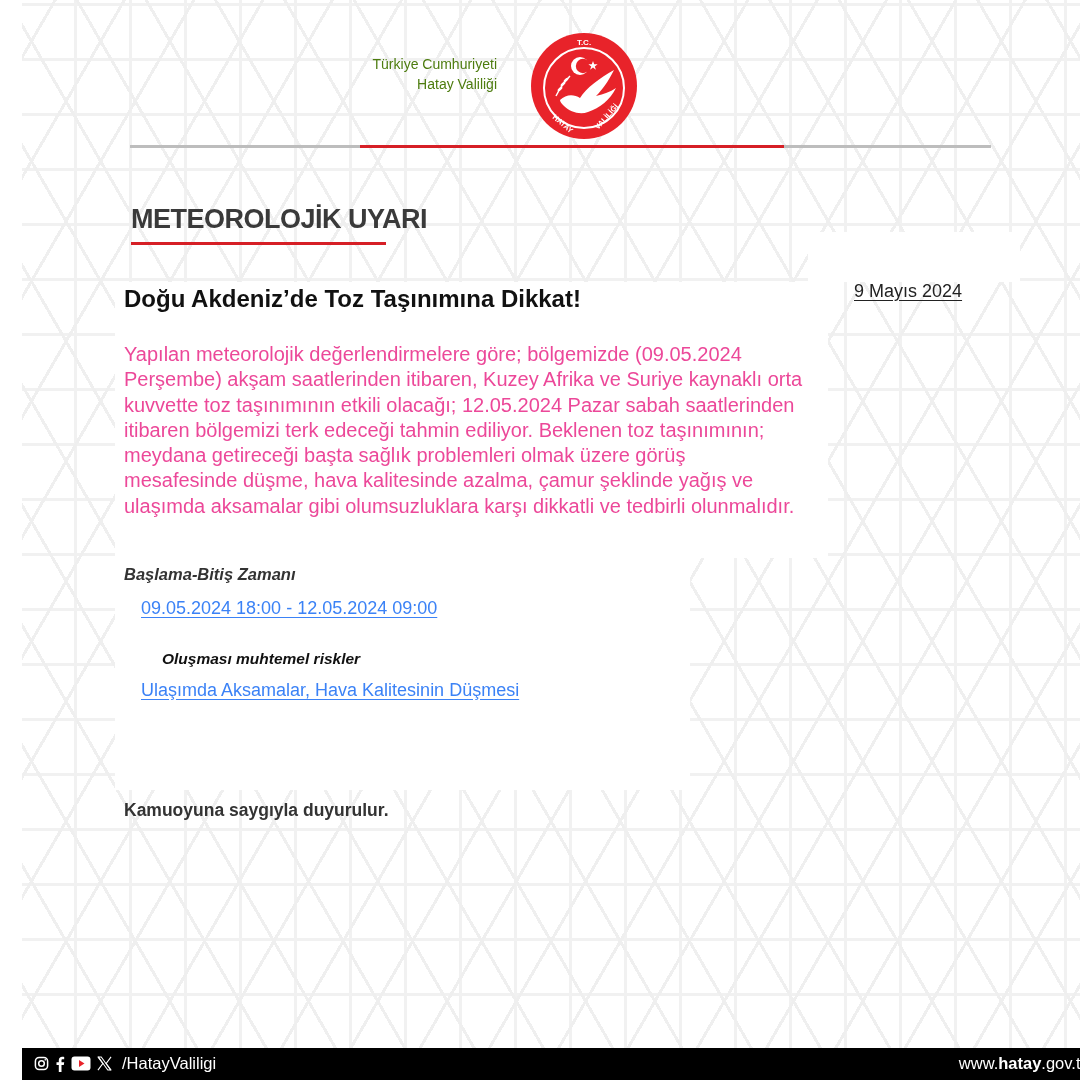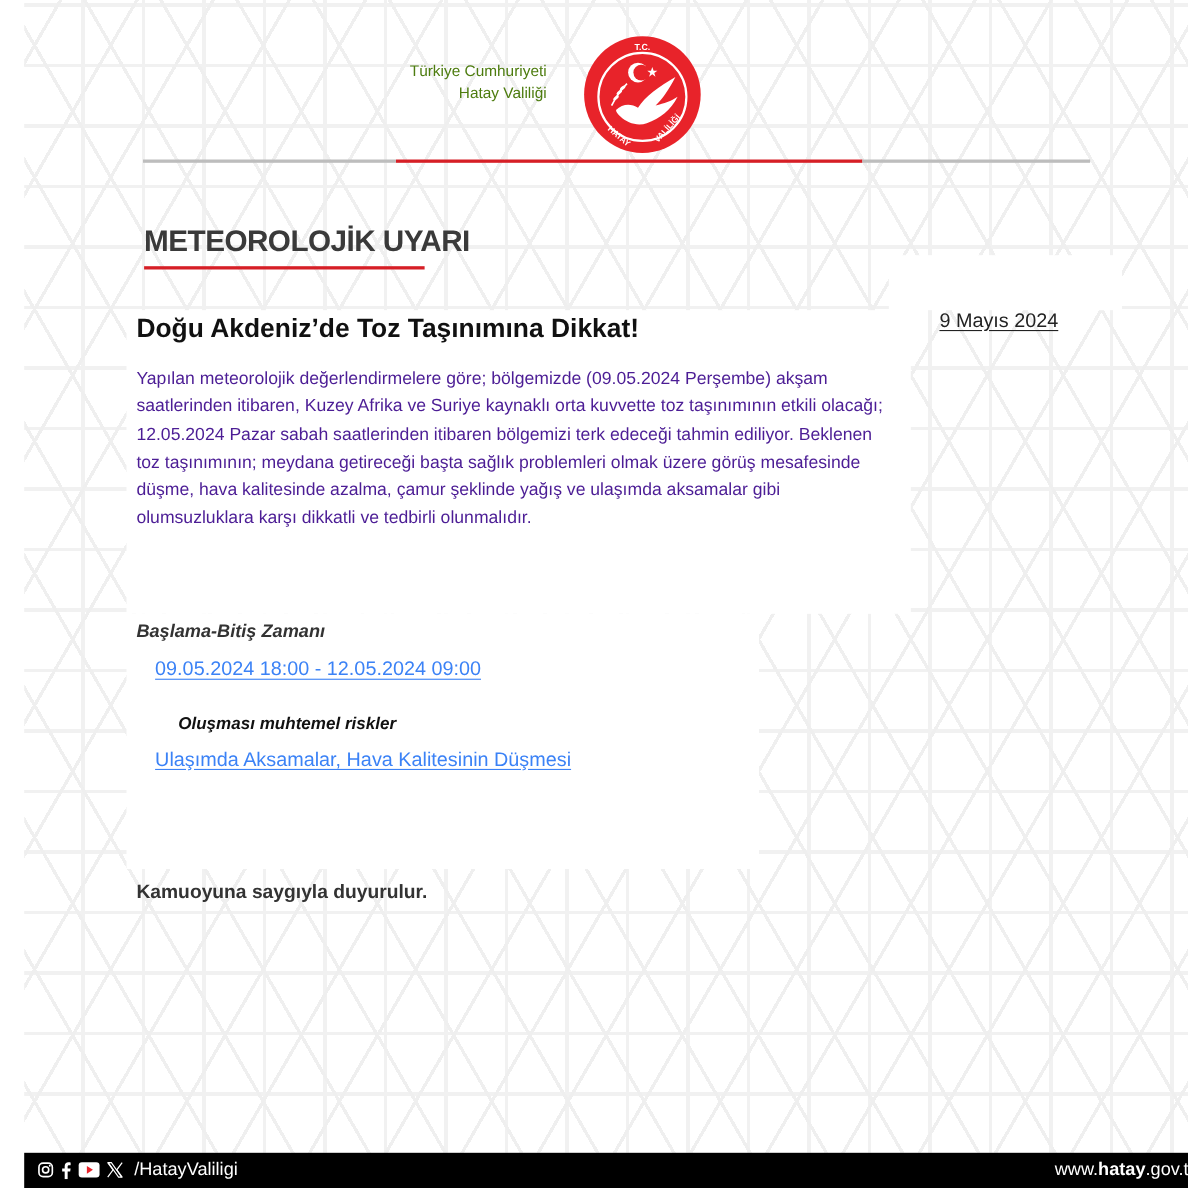--- a/index.html
+++ b/index.html
@@ -50,22 +50,22 @@
     position: absolute; left: 854px; top: 240px;
     font-family: "Liberation Sans", sans-serif; font-size: 18px; color: #222;
     text-decoration: underline; text-underline-offset: 3px; margin-top: 41px;
   }
 
   .headline {
     position: absolute; left: 124px; top: 285px;
     font-family: "Liberation Sans", sans-serif; font-weight: 700; font-size: 24px; color: #111;
   }
   .body-text {
-    position: absolute; left: 124px; top: 332px; width: 680px;
-    font-family: "Liberation Sans", sans-serif; font-size: 16px; line-height: 25.3px; color: #4c1d95;
+    position: absolute; left: 124px; top: 342px; width: 680px;
+    font-family: "Liberation Sans", sans-serif; font-size: 20px; line-height: 25.3px; color: #ec4899;
   }
 
   .label {
     position: absolute; left: 124px;
     font-family: "Liberation Sans", sans-serif; font-weight: 700; font-size: 16.5px; color: #333; font-style: italic;
   }
   .value-link {
     position: absolute; left: 124px;
     font-family: "Liberation Sans", sans-serif; font-size: 18px; color: #3b82f6;
     text-decoration: underline; text-underline-offset: 3px; margin-left: 17px;

